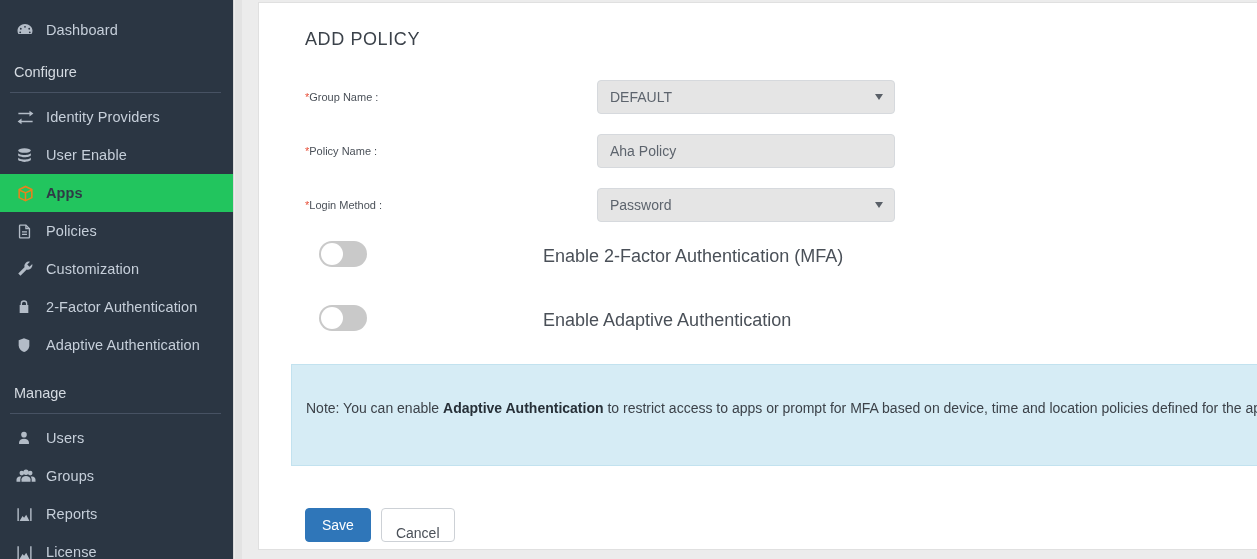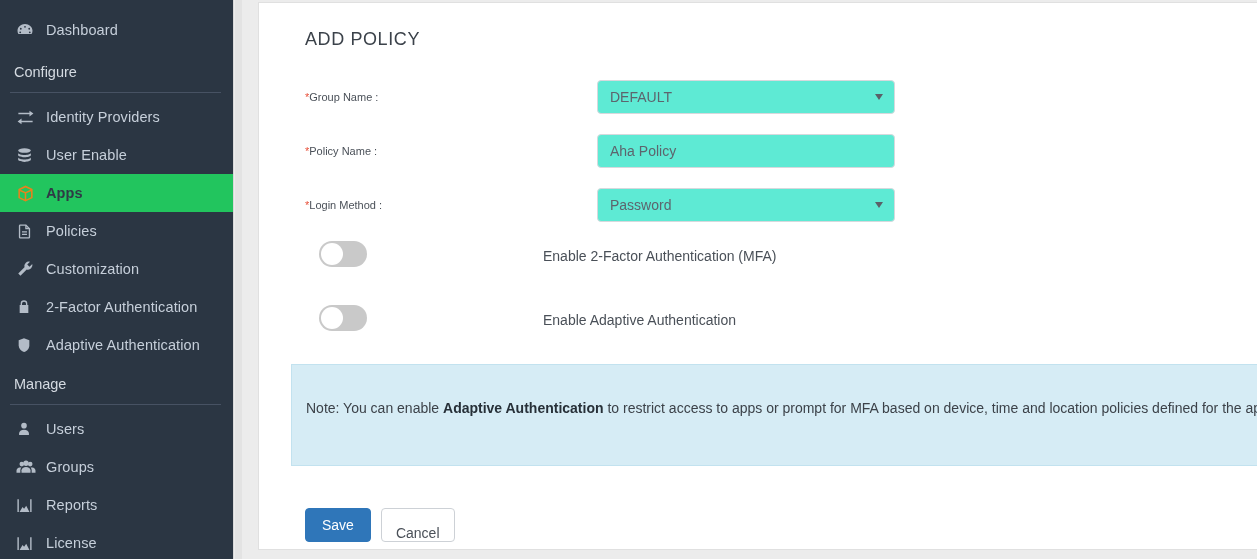--- a/index.html
+++ b/index.html
@@ -82,21 +82,21 @@
     position: absolute; left: 0; top: 50%;
     transform: translateY(-50%);
     font-size: 11px; color: #4a5058; white-space: nowrap;
   }
   .req { color: #e8503a; }
   .field {
     position: absolute; left: 292px; top: 0;
     width: 298px; height: 34px;
     border: 1px solid #d6d9dd;
     border-radius: 4px;
-    background: #5eead4;
+    background: #e5e5e5;
     font-size: 14px; color: #5d646d;
     padding: 0 12px;
     line-height: 32px;
     font-family: "Liberation Sans", sans-serif;
   }
   .field.select { padding-right: 26px; }
   .caret {
     position: absolute; right: 11px; top: 50%;
     transform: translateY(-50%);
     width: 0; height: 0;
@@ -115,21 +115,21 @@
   }
   .switch .knob {
     position: absolute; left: 2px; top: 2px;
     width: 22px; height: 22px;
     border-radius: 50%;
     background: #ffffff;
   }
   .toggle-label {
     position: absolute; left: 238px; top: 50%;
     transform: translateY(-50%);
-    font-size: 14px; color: #4a5058; white-space: nowrap;
+    font-size: 18px; color: #4a5058; white-space: nowrap;
   }
 
   
   #note {
     position: absolute; left: 32px; top: 361px;
     width: 990px; height: 102px;
     background: #d6ecf5;
     border: 1px solid #c2e2ef;
     border-right: none;
   }
@@ -234,21 +234,21 @@
 
     <div class="nav-item">
       <span class="ico">
         <svg width="16" height="16" viewBox="0 0 24 24" fill="currentColor">
             <path d="M12 2 4 5v7.2C4 17.3 7.4 21 12 22.5 16.6 21 20 17.3 20 12.2V5l-8-3z"></path>
           </svg>
       </span>
       <span>Adaptive Authentication</span>
     </div>
 
-    <div class="nav-section" style="margin-top:5px;">
+    <div class="nav-section" style="margin-top:14px;">
       <span>Manage</span>
     </div>
     <div class="nav-sep"></div>
 
     <div class="nav-item" style="margin-top:4px;">
       <span class="ico">
         <svg width="16" height="16" viewBox="0 0 24 24" fill="currentColor">
             <circle cx="12" cy="7" r="4.2"></circle>
             <path d="M12 13c-4.1 0-7.4 2.5-7.4 5.6V21h14.8v-2.4C19.4 15.5 16.1 13 12 13z"></path>
           </svg>

